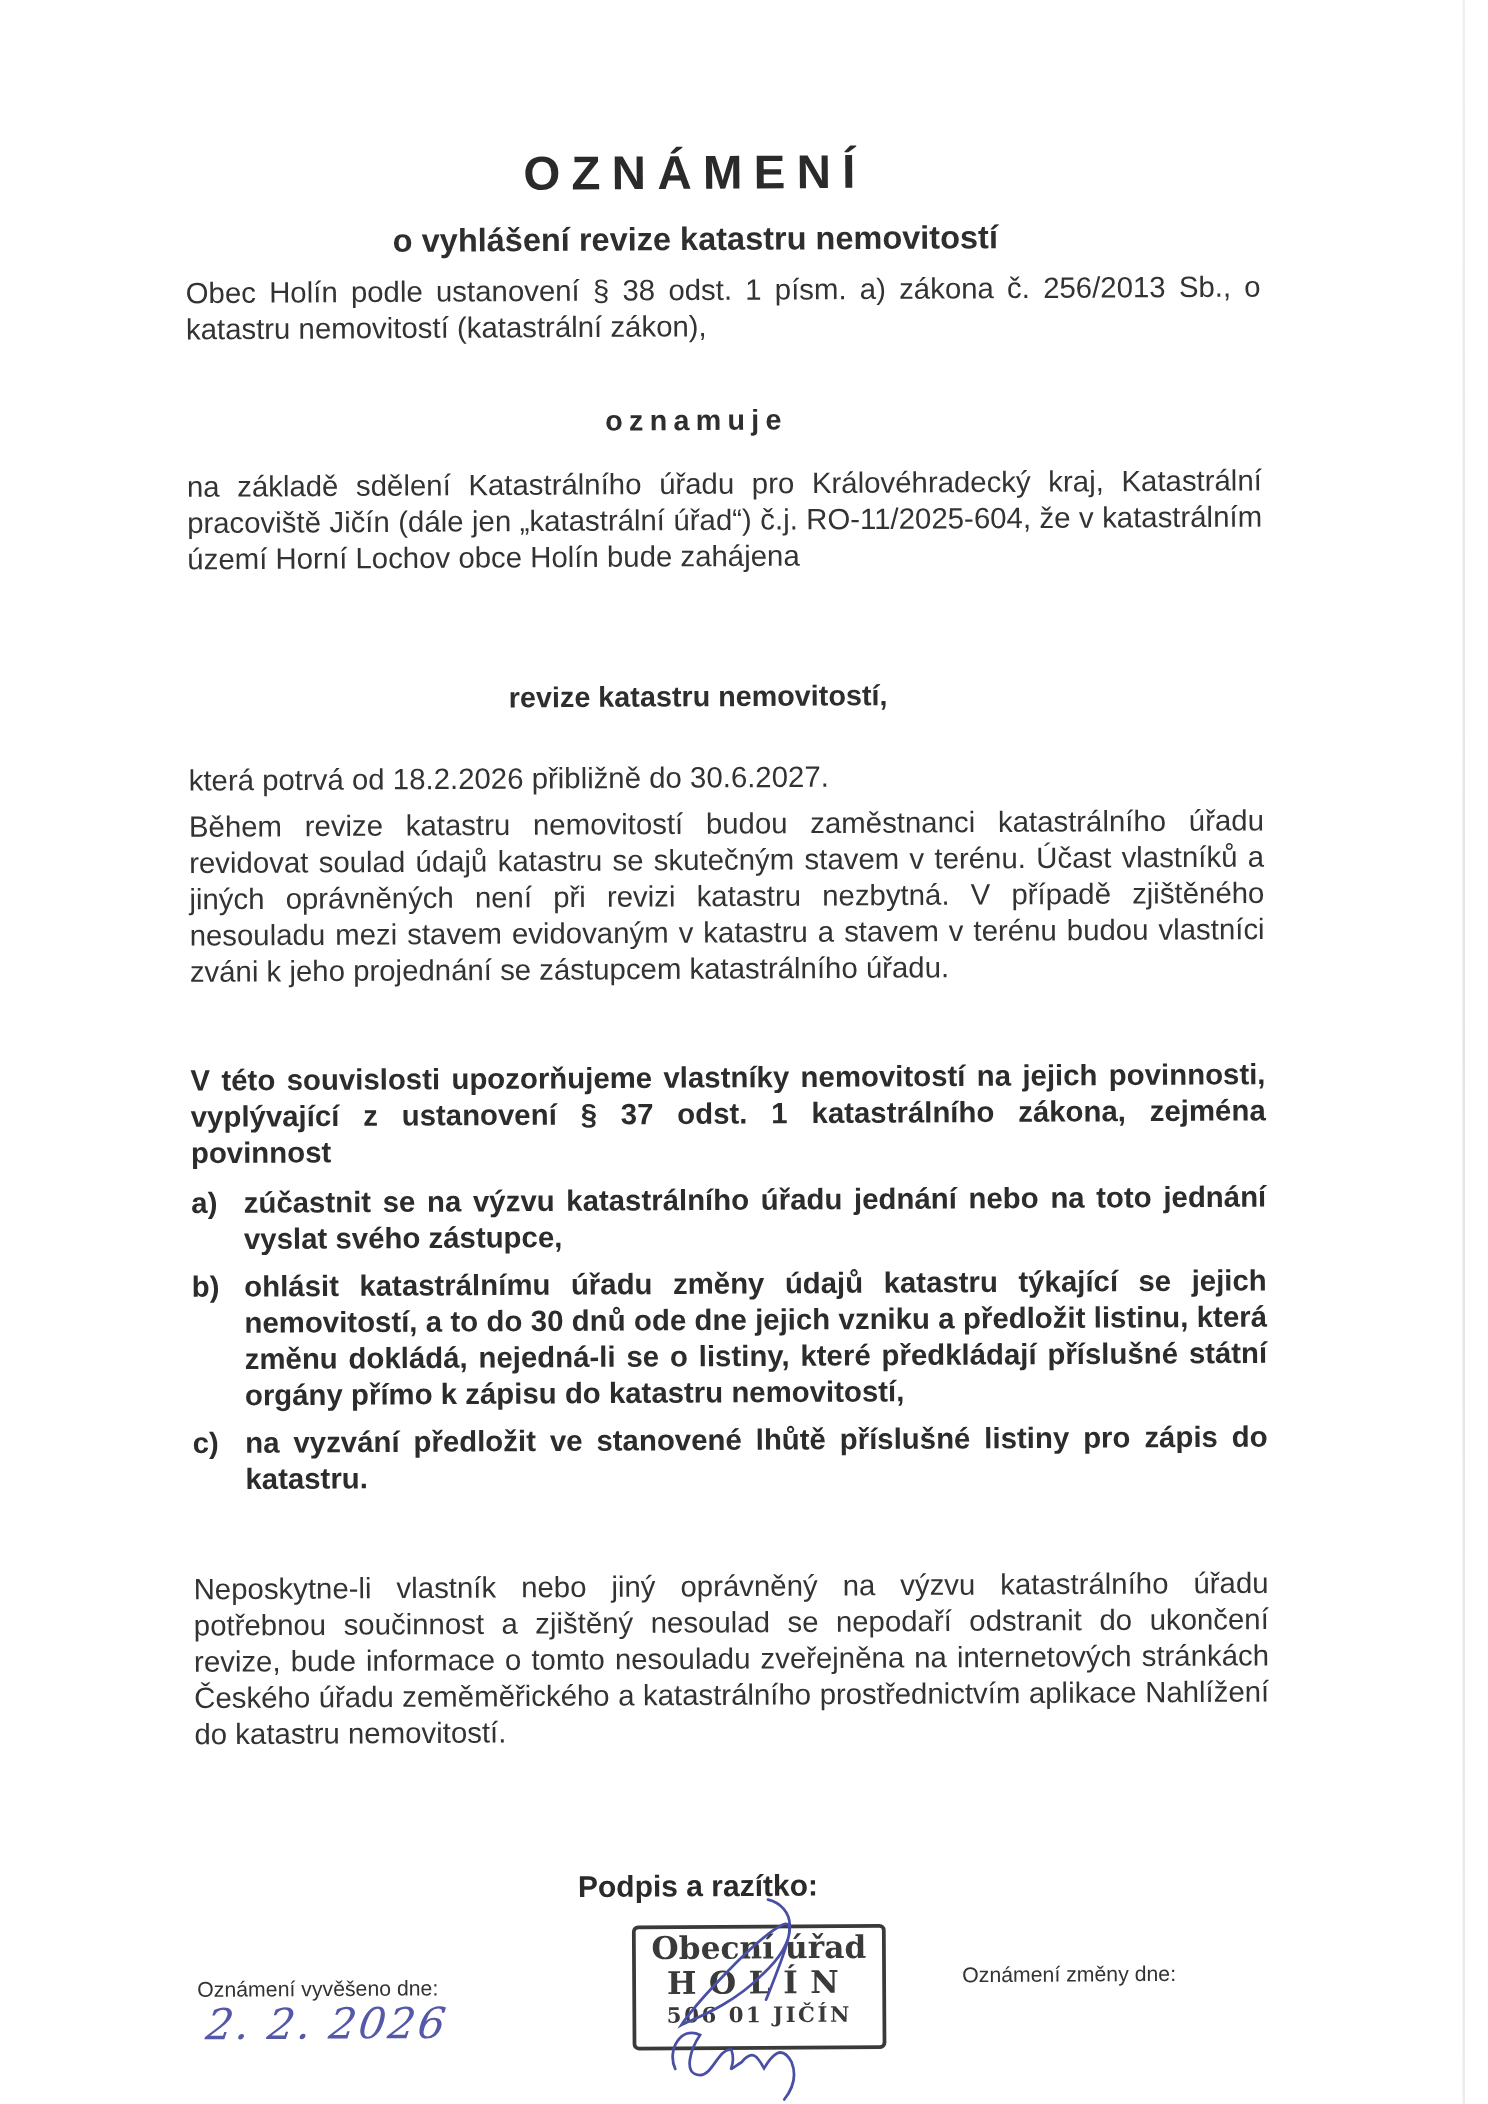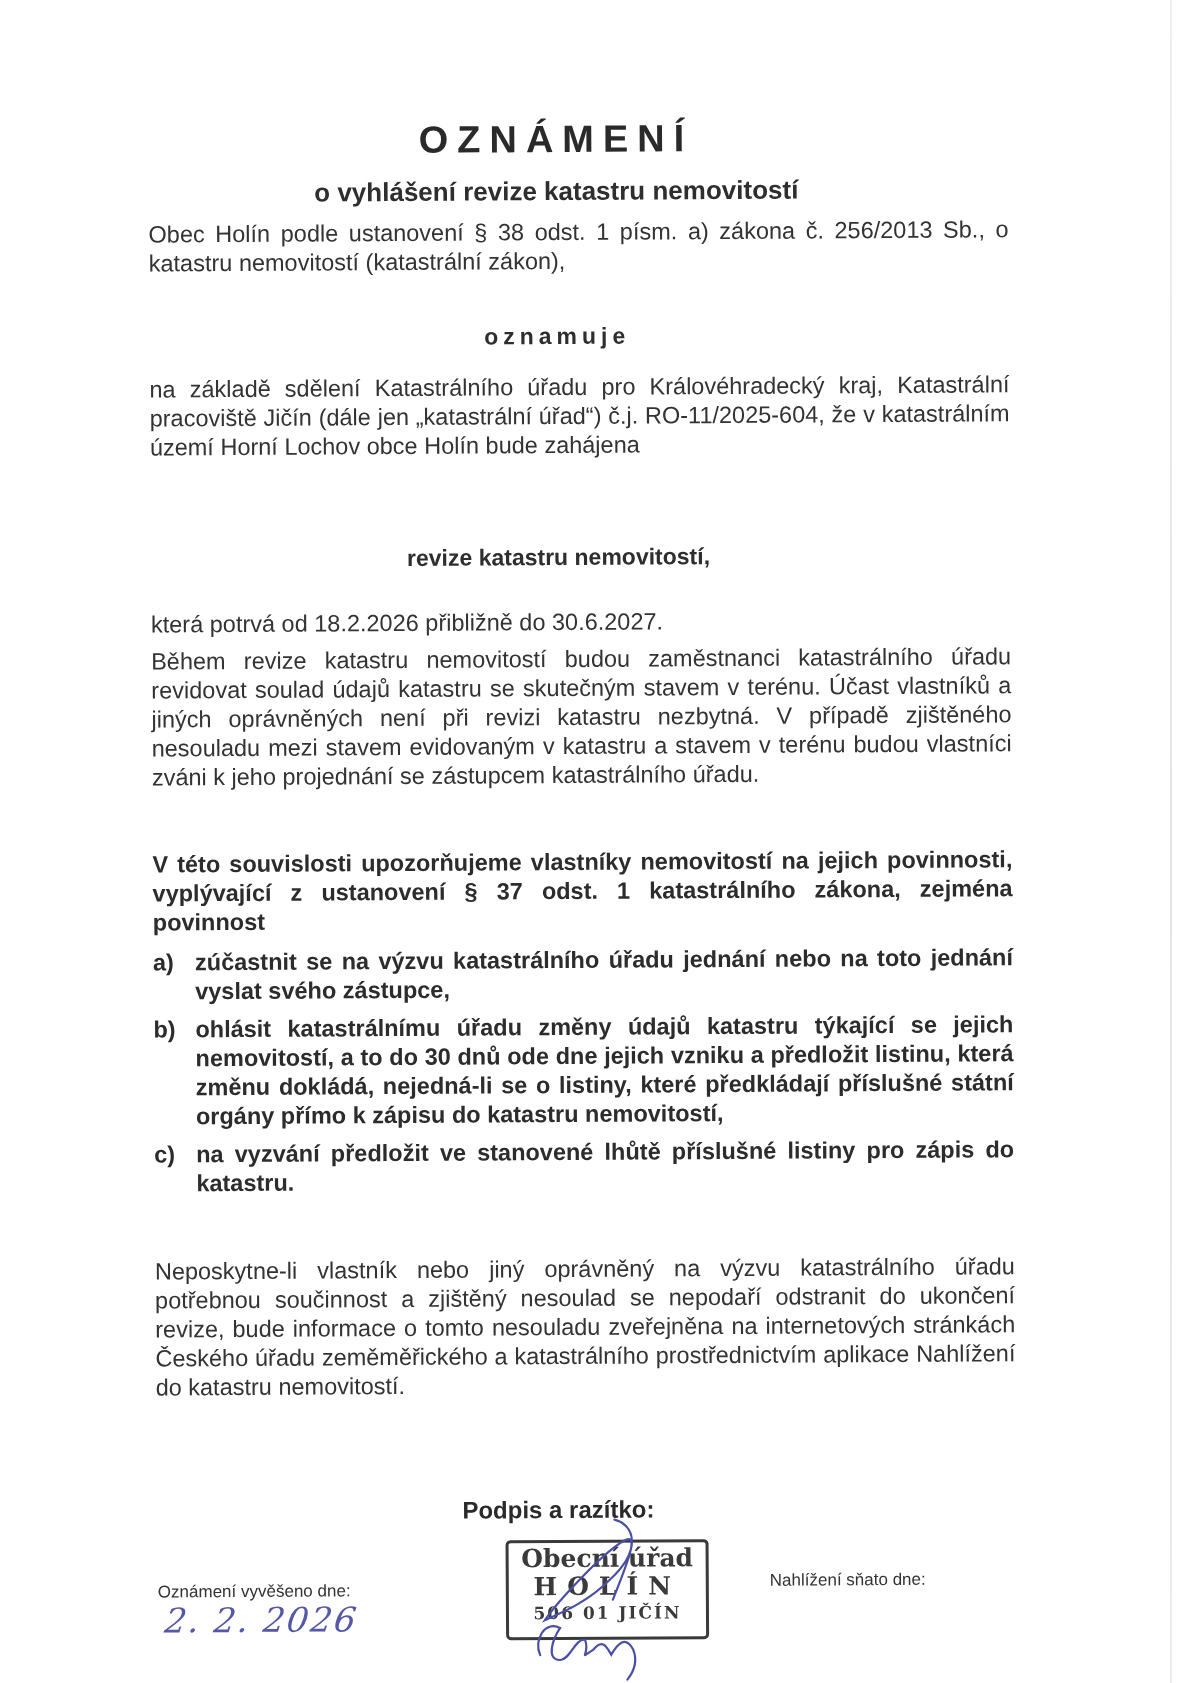--- a/index.html
+++ b/index.html
@@ -227,15 +227,15 @@
     <div class="stamp-line1">Obecní úřad</div>
     <div class="stamp-line2">HOLÍN</div>
     <div class="stamp-line3">506 01 JIČÍN</div>
   </div>
 
   <svg class="signature" viewBox="0 0 200 175">
     <path d="M 100 10 C 120 15, 128 40, 95 70 C 70 95, 40 105, 30 110 C 40 95, 90 40, 112 30 C 125 25, 110 60, 98 90" fill="none" stroke="#4a4fa6" stroke-width="2.2" stroke-linecap="round"></path>
     <path d="M 25 145 C 18 130, 30 110, 45 118 C 38 128, 30 150, 45 150 C 55 150, 60 128, 70 130 C 75 145, 62 150, 78 140 C 88 128, 92 138, 96 145 C 102 135, 110 125, 118 140 C 122 150, 120 160, 112 170" fill="none" stroke="#4a4fa6" stroke-width="2.2" stroke-linecap="round"></path>
   </svg>
 
-  <div class="removed-label">Nahlížení sňato dne:</div>
+  <div class="removed-label">Oznámení změny dne:</div>
 
 </div>
 
 </body></html>

